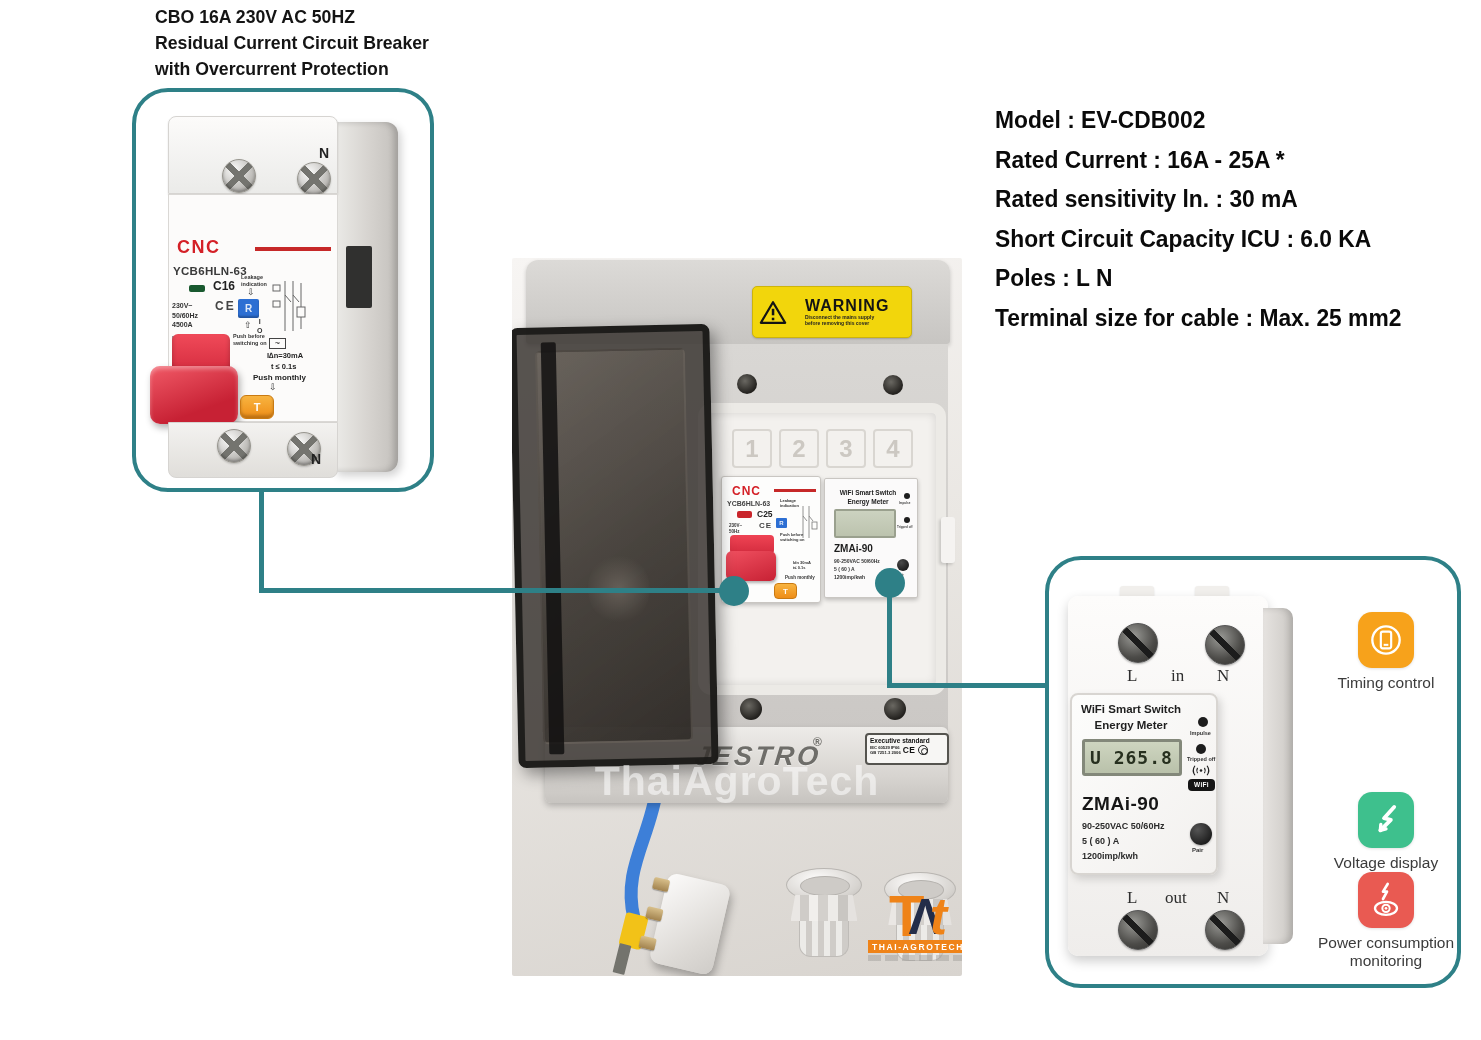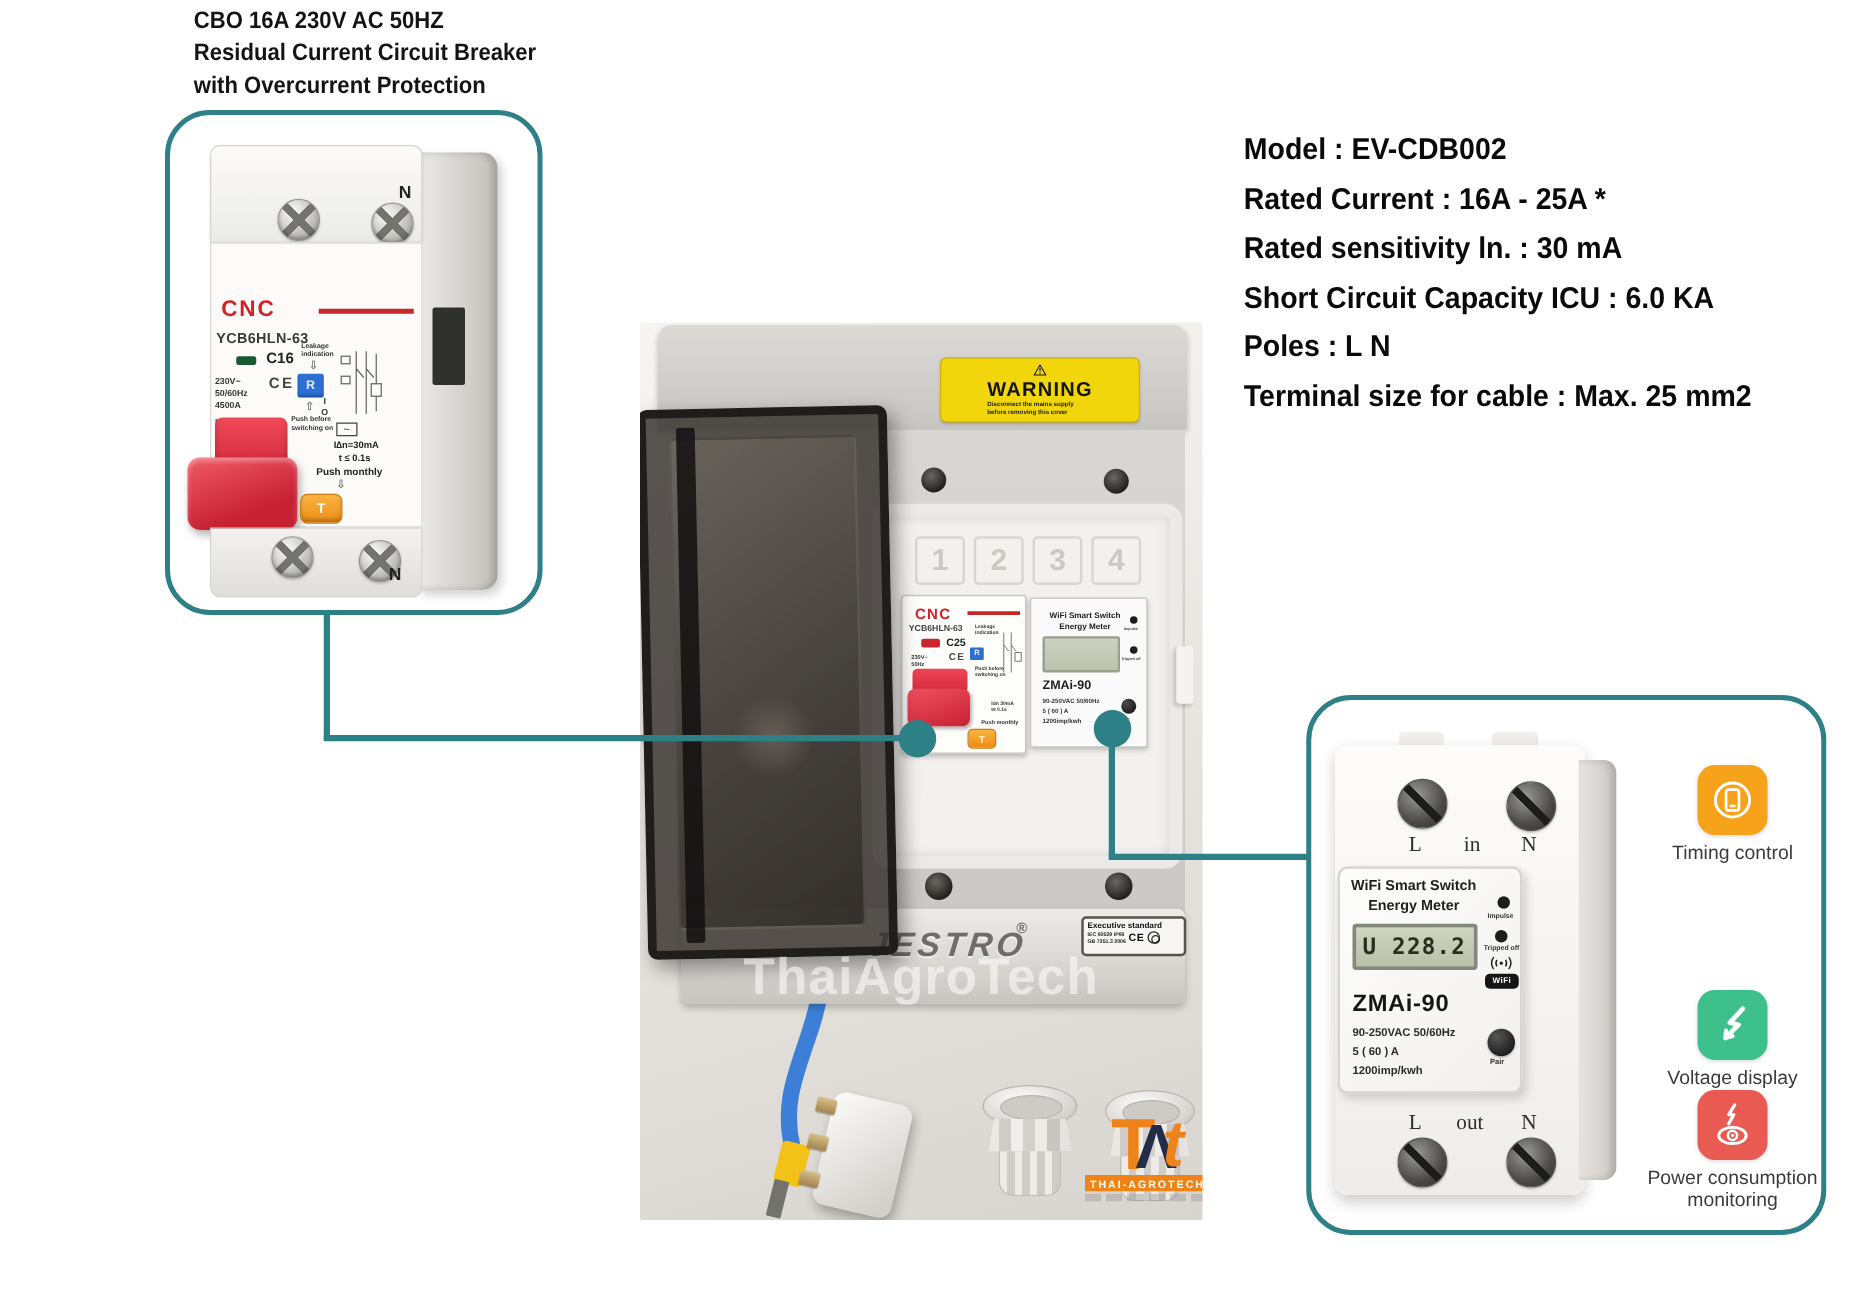--- a/index.html
+++ b/index.html
@@ -79,22 +79,22 @@
             text-align:center; line-height:23px; box-shadow:inset 0 -3px 3px rgba(0,0,0,.2); }
   .r-n { font-size:14px; font-weight:700; color:#222; }
   .cdiag { stroke:#666; fill:none; stroke-width:1; }
 
   
   .photo { left:512px; top:258px; width:450px; height:718px; overflow:hidden; border-radius:2px;
            background:linear-gradient(165deg,#f7f5f3 0%, #eae7e3 45%, #d8d4cf 100%); }
   .enc-top { left:14px; top:2px; width:424px; height:84px; border-radius:12px 12px 3px 3px;
              background:linear-gradient(180deg,#dcdad7,#c7c5c2); box-shadow:0 2px 4px rgba(0,0,0,.18); }
   .warning { left:226px; top:26px; width:160px; height:52px; background:#f2d60c; border-radius:5px;
-             border:1px solid #cdb40b; display:flex; align-items:center; gap:4px; padding:4px 6px;
-             box-shadow:0 1px 2px rgba(0,0,0,.2);flex-direction:column; }
+             border:1px solid #cdb40b; display:flex; align-items:center; gap:18px; padding:4px 6px;
+             box-shadow:0 1px 2px rgba(0,0,0,.2); }
   .warn-title { font-size:16px; font-weight:800; color:#141414; letter-spacing:1px; line-height:16px; }
   .warn-sub { font-size:5px; font-weight:700; color:#222; line-height:6px; }
   .enc-main { left:30px; top:86px; width:406px; height:388px; background:linear-gradient(180deg,#d9d7d4,#cbc8c5); }
   .panel { left:186px; top:145px; width:248px; height:292px; background:#f3f1ee; border:10px solid #eceae6;
            border-radius:14px; box-shadow:inset 0 0 10px rgba(0,0,0,.12); }
   .slots { left:220px; top:171px; display:flex; gap:7px; }
   .slot { width:40px; height:39px; border:2px solid #d9d6d1; border-radius:4px; color:#ccc8c2;
           font-size:24px; font-weight:700; text-align:center; line-height:36px; }
   .mini-breaker { left:209px; top:218px; width:100px; height:127px; background:#fdfdfc; border:1px solid #c9c6c2;
                   border-radius:3px; box-shadow:0 2px 4px rgba(0,0,0,.22); }
@@ -453,21 +453,21 @@
     <div class="abs screw-dark" style="left:160px;top:69px;width:40px;height:40px;"></div>
     <div class="abs z-lab-serif" style="left:82px;top:110px;">L</div>
     <div class="abs z-lab-serif" style="left:126px;top:110px;">in</div>
     <div class="abs z-lab-serif" style="left:172px;top:110px;">N</div>
 
     <div class="abs z-face">
       <div class="abs z-t" style="top:8px;">WiFi Smart Switch</div>
       <div class="abs z-t" style="top:24px;">Energy Meter</div>
       <div class="abs z-dot" style="left:126px;top:22px;"></div>
       <div class="abs z-dlab" style="left:118px;top:35px;">Impulse</div>
-      <div class="abs z-lcd">U 228.2</div>
+      <div class="abs z-lcd">U 265.8</div>
       <div class="abs z-dot" style="left:124px;top:49px;"></div>
       <div class="abs z-dlab" style="left:115px;top:61px;">Tripped off</div>
       <svg class="abs" style="left:118px;top:69px;" width="22" height="13" viewBox="0 0 20 12">
         <circle cx="10" cy="6" r="1.2" fill="#222"></circle>
         <path d="M6.8 3.6 a4.6 4.6 0 0 0 0 4.8 M4.4 1.6 a7.6 7.6 0 0 0 0 8.8 M13.2 3.6 a4.6 4.6 0 0 1 0 4.8 M15.6 1.6 a7.6 7.6 0 0 1 0 8.8" stroke="#222" fill="none" stroke-width="1.1"></path>
       </svg>
       <div class="abs z-badge">WiFi</div>
       <div class="abs z-model">ZMAi-90</div>
       <div class="abs z-specs">
         <div>90-250VAC  50/60Hz</div>

